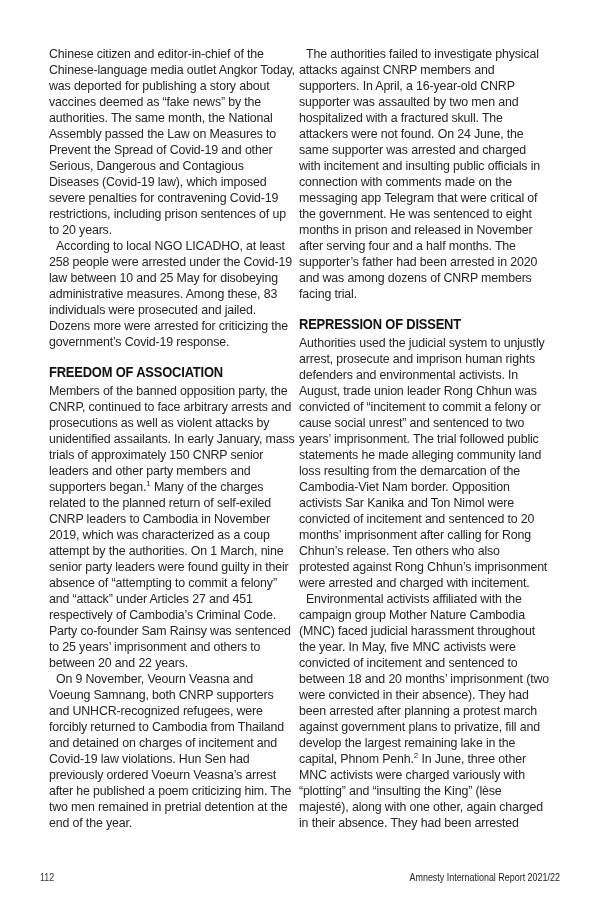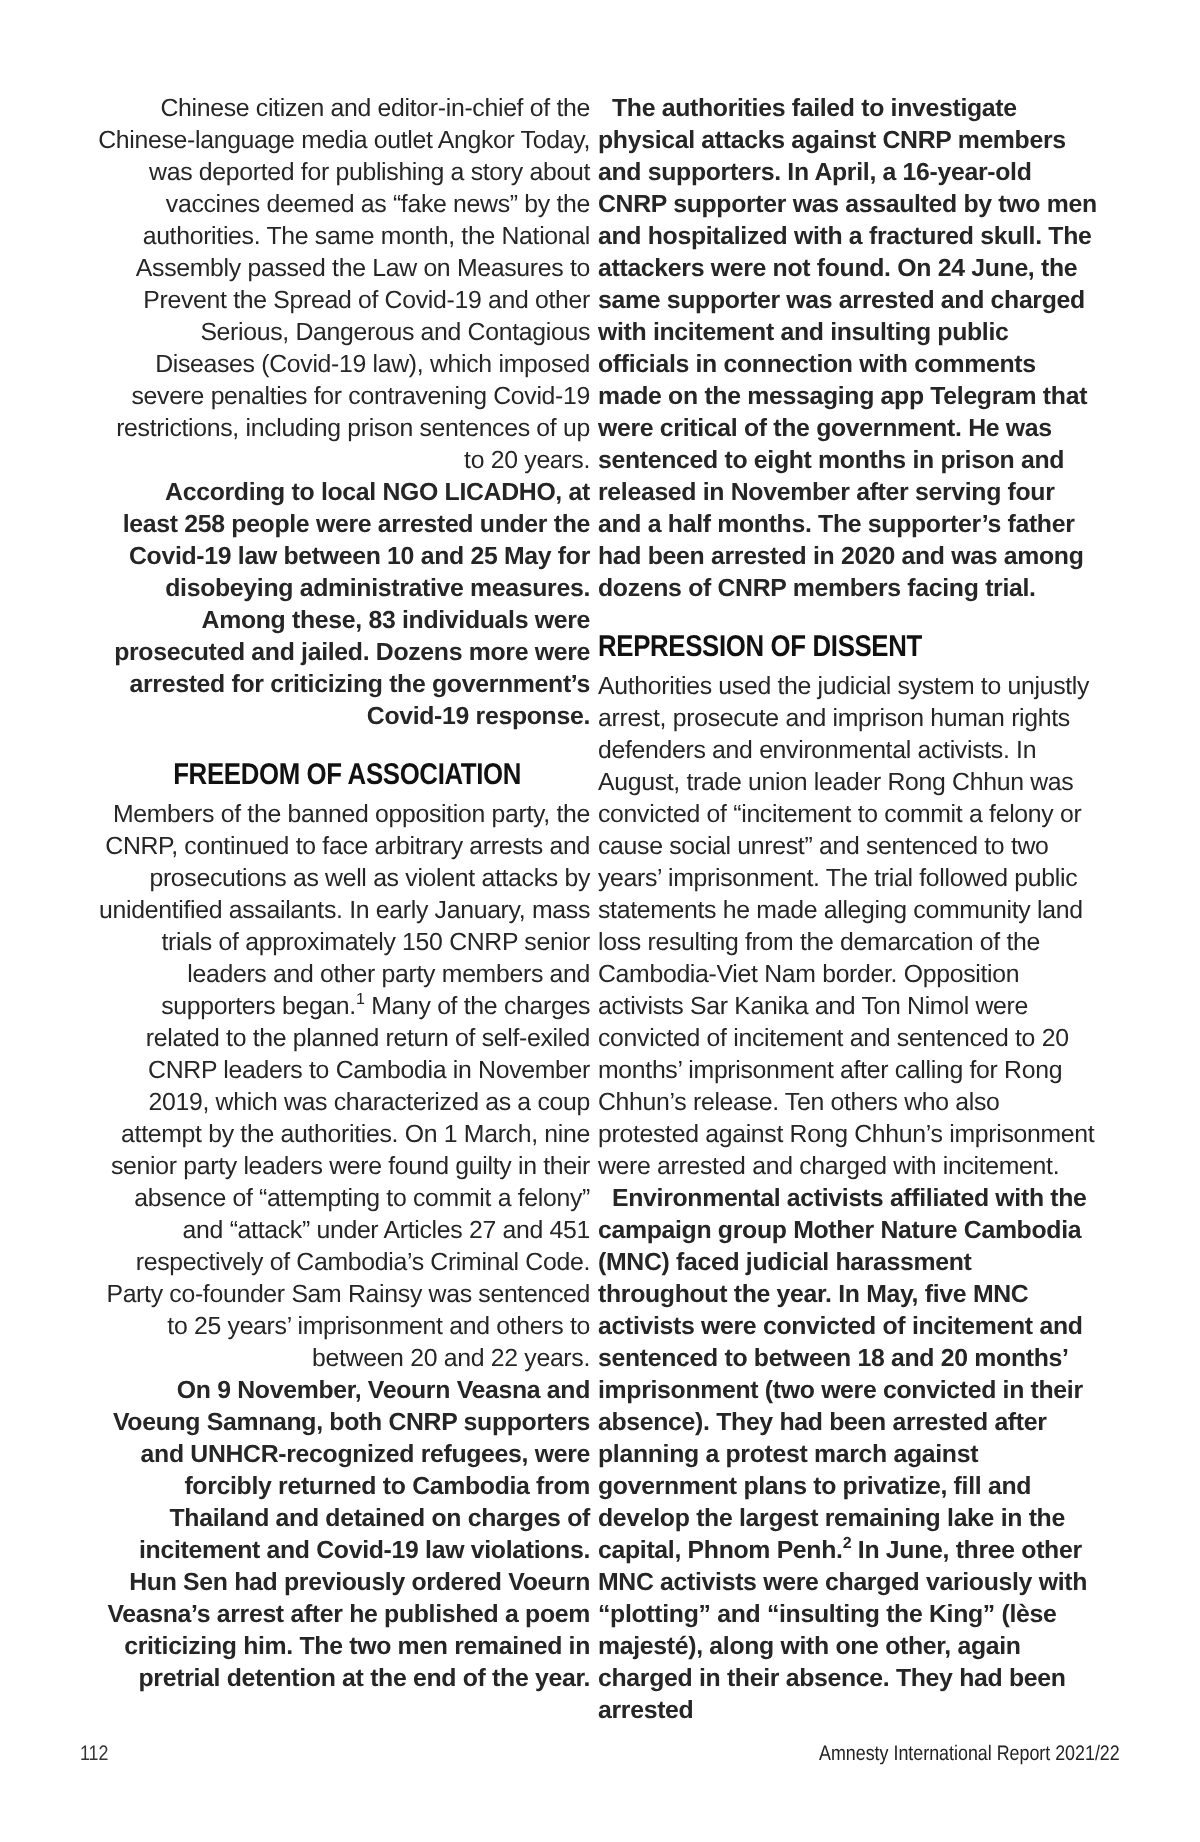--- a/index.html
+++ b/index.html
@@ -1,23 +1,23 @@
 <!DOCTYPE html>
 <html><head>
 <meta charset="utf-8">
 <style>
   html, body { margin: 0; padding: 0; background: #ffffff; }
   body { width: 600px; height: 921px; position: relative; overflow: hidden;
          font-family: "Liberation Sans", sans-serif; color: #262626; }
   .col { position: absolute; top: 46px; width: 246px; font-size: 12.4px; line-height: 16px;
          letter-spacing: -0.15px; }
-  .col-left { left: 49px; text-align: right; }
+  .col-left { left: 49px; }
   .col-right { left: 299px; width: 250px; }
   p { margin: 0; }
-  p.indent { text-indent: 7px; font-weight: bold; }
+  p.indent { text-indent: 7px; }
   h2 { margin: 13px 0 2px 0; font-family: "Liberation Sans", sans-serif; font-weight: bold;
        font-size: 15px; line-height: 18px; letter-spacing: -0.2px; color: #111111;
        transform: scaleX(0.86); transform-origin: left center; white-space: nowrap; }
   sup { font-size: 8px; line-height: 0; vertical-align: 5px; }
   .footer-left { position: absolute; left: 40px; top: 871px; font-size: 10.5px; color: #333;
                  transform: scaleX(0.85); transform-origin: left center; }
   .footer-right { position: absolute; right: 40px; top: 871px; font-size: 10.5px; color: #222;
                   transform: scaleX(0.85); transform-origin: right center; white-space: nowrap; }
 </style>
 </head>

